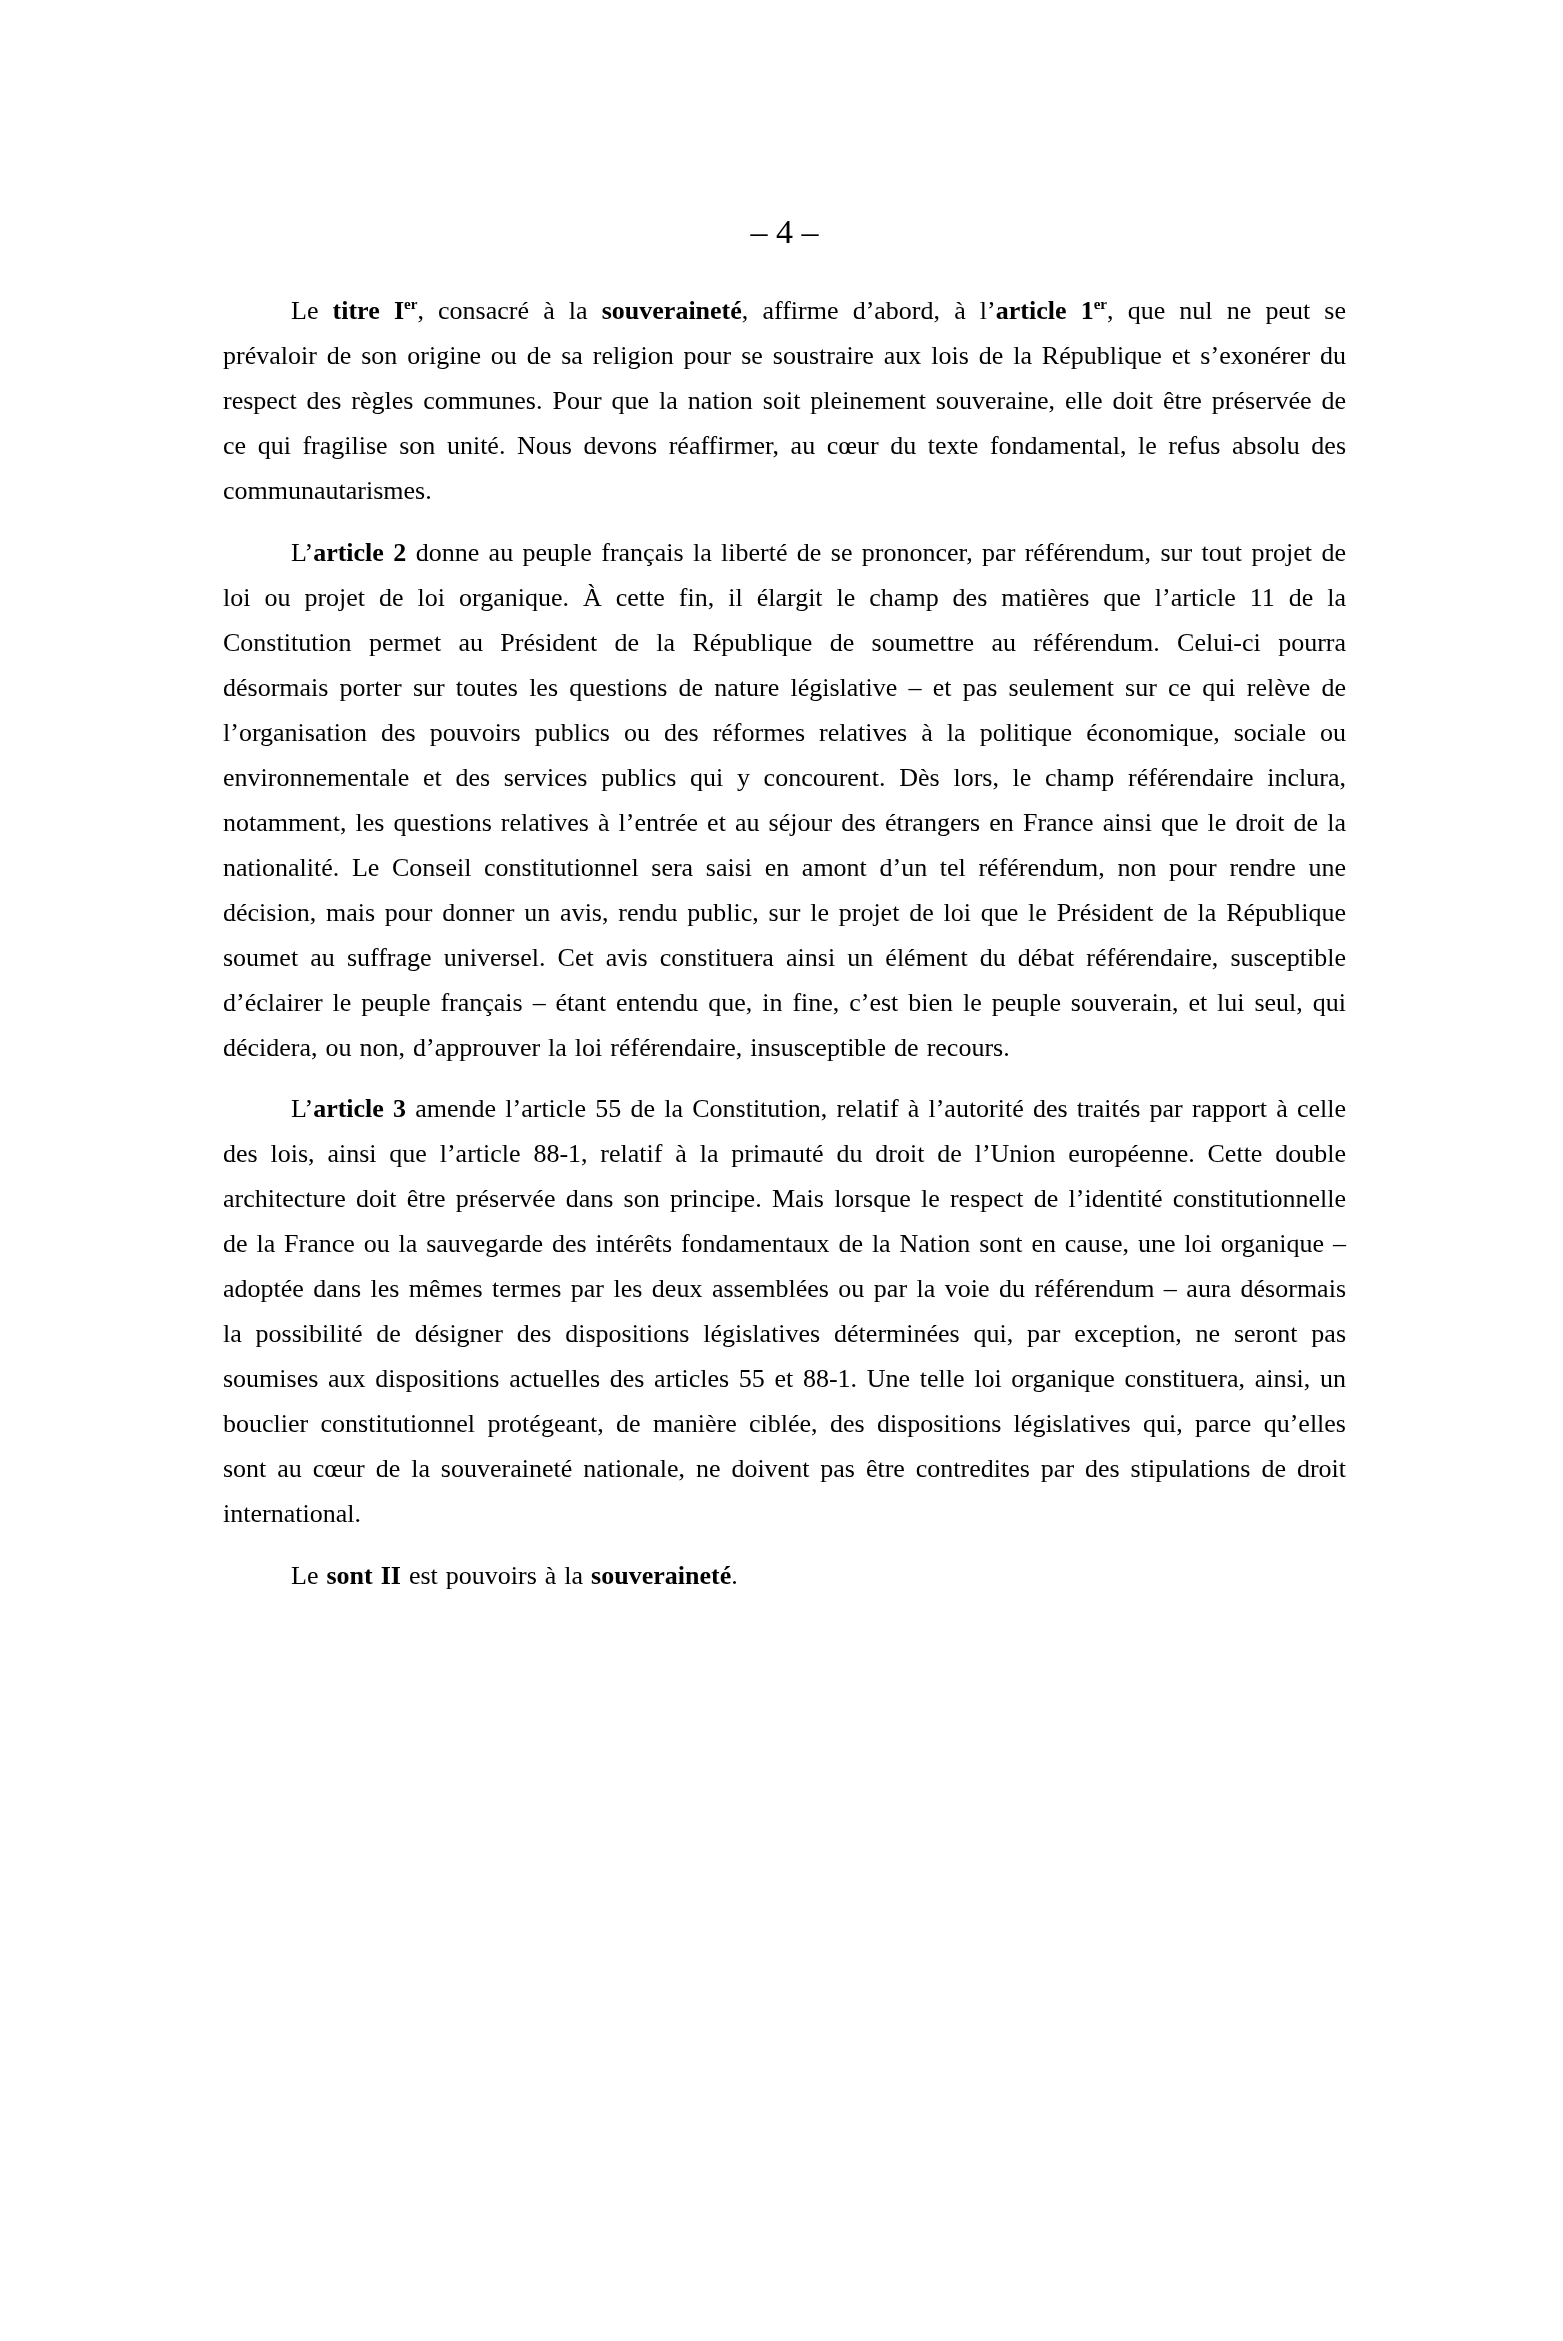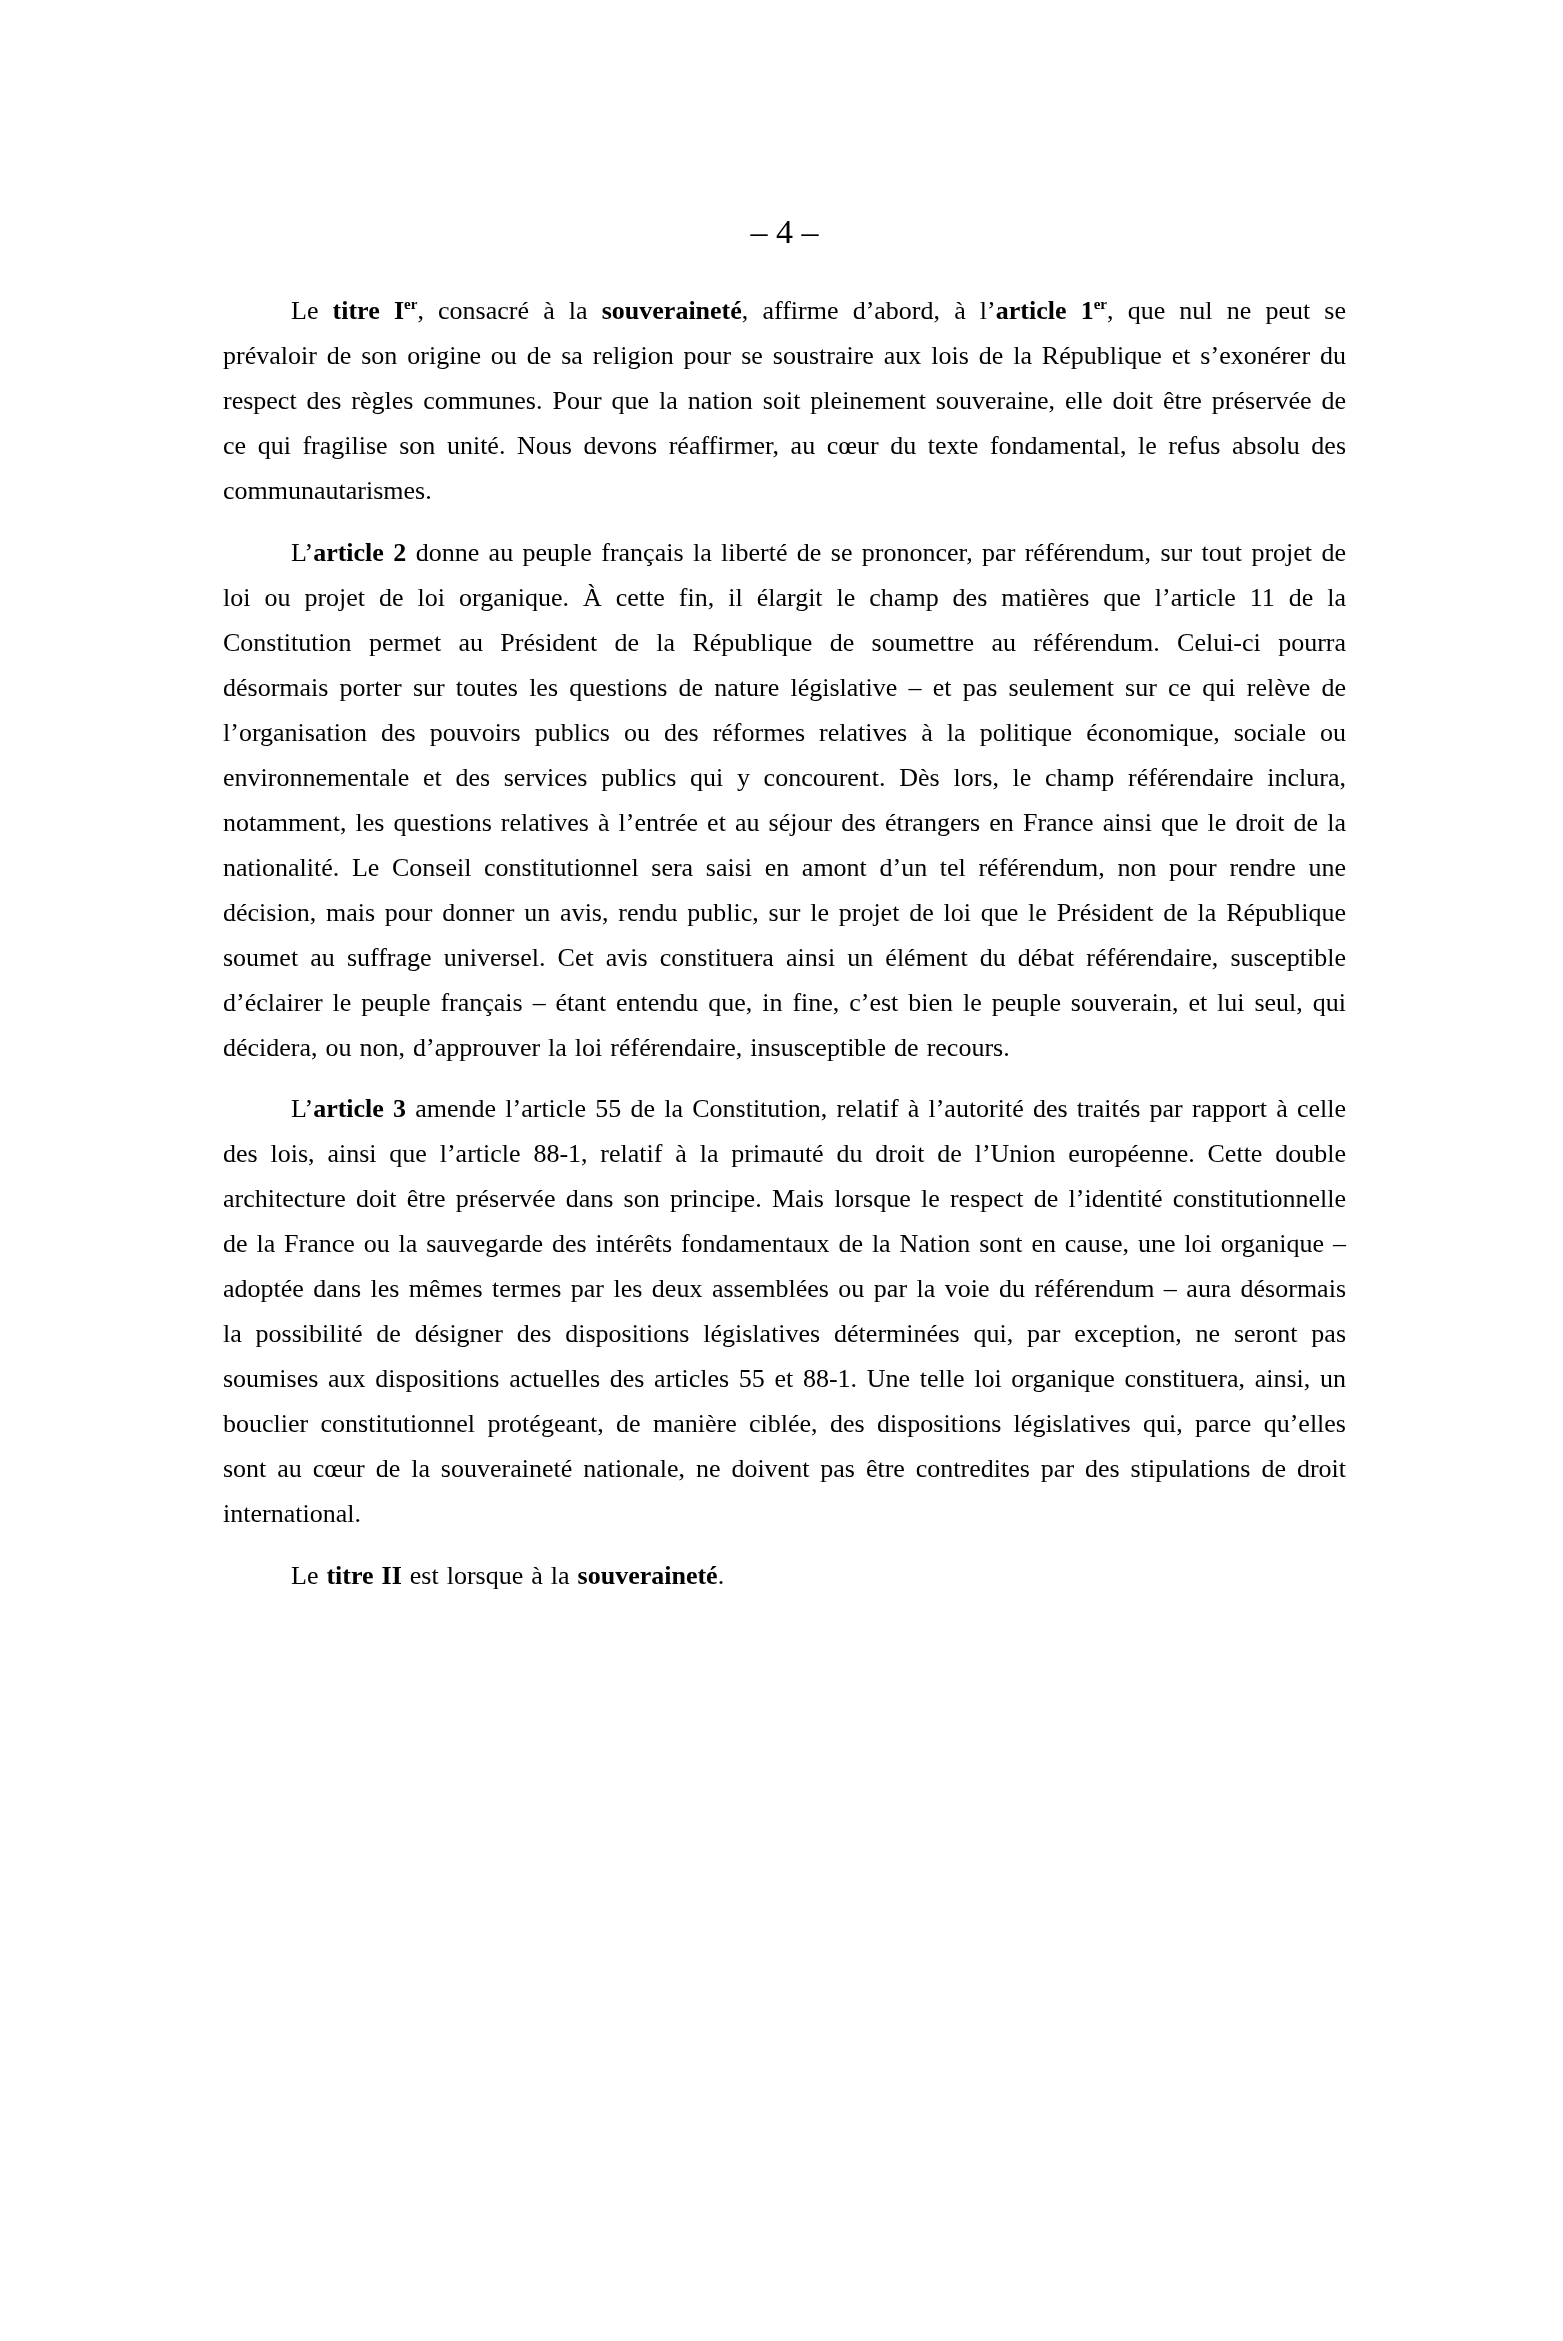--- a/index.html
+++ b/index.html
@@ -49,16 +49,16 @@
 </style>
 </head>
 <body>
 
 <div class="sheet">
   <div class="page-number">– 4 –</div>
   <div class="doc-body">
       <p class="para"><span>Le </span><span class="b">titre I</span><sup class="b">er</sup><span>, consacré à la </span><span class="b">souveraineté</span><span>, affirme d’abord, à l’</span><span class="b">article 1</span><sup class="b">er</sup><span>, que nul ne peut se prévaloir de son origine ou de sa religion pour se soustraire aux lois de la République et s’exonérer du respect des règles communes. Pour que la nation soit pleinement souveraine, elle doit être préservée de ce qui fragilise son unité. Nous devons réaffirmer, au cœur du texte fondamental, le refus absolu des communautarismes.</span></p>
       <p class="para"><span>L’</span><span class="b">article 2</span><span> donne au peuple français la liberté de se prononcer, par référendum, sur tout projet de loi ou projet de loi organique. À cette fin, il élargit le champ des matières que l’article 11 de la Constitution permet au Président de la République de soumettre au référendum. Celui-ci pourra désormais porter sur toutes les questions de nature législative – et pas seulement sur ce qui relève de l’organisation des pouvoirs publics ou des réformes relatives à la politique économique, sociale ou environnementale et des services publics qui y concourent. Dès lors, le champ référendaire inclura, notamment, les questions relatives à l’entrée et au séjour des étrangers en France ainsi que le droit de la nationalité. Le Conseil constitutionnel sera saisi en amont d’un tel référendum, non pour rendre une décision, mais pour donner un avis, rendu public, sur le projet de loi que le Président de la République soumet au suffrage universel. Cet avis constituera ainsi un élément du débat référendaire, susceptible d’éclairer le peuple français – étant entendu que, </span><span class="i">in fine,</span><span> c’est bien le peuple souverain, et lui seul, qui décidera, ou non, d’approuver la loi référendaire, insusceptible de recours.</span></p>
       <p class="para"><span>L’</span><span class="b">article 3</span><span> amende l’article 55 de la Constitution, relatif à l’autorité des traités par rapport à celle des lois, ainsi que l’article 88-1, relatif à la primauté du droit de l’Union européenne. Cette double architecture doit être préservée dans son principe. Mais lorsque le respect de l’identité constitutionnelle de la France ou la sauvegarde des intérêts fondamentaux de la Nation sont en cause, une loi organique – adoptée dans les mêmes termes par les deux assemblées ou par la voie du référendum – aura désormais la possibilité de désigner des dispositions législatives déterminées qui, par exception, ne seront pas soumises aux dispositions actuelles des articles 55 et 88-1. Une telle loi organique constituera, ainsi, un bouclier constitutionnel protégeant, de manière ciblée, des dispositions législatives qui, parce qu’elles sont au cœur de la souveraineté nationale, ne doivent pas être contredites par des stipulations de droit international.</span></p>
-      <p class="para"><span>Le </span><span class="b">titre II</span><span> est lorsque à la </span><span class="b">souveraineté</span><span>.</span></p>
+      <p class="para"><span>Le </span><span class="b">sont II</span><span> est pouvoirs à la </span><span class="b">souveraineté</span><span>.</span></p>
     </div>
 </div>
 
 
 </body></html>

